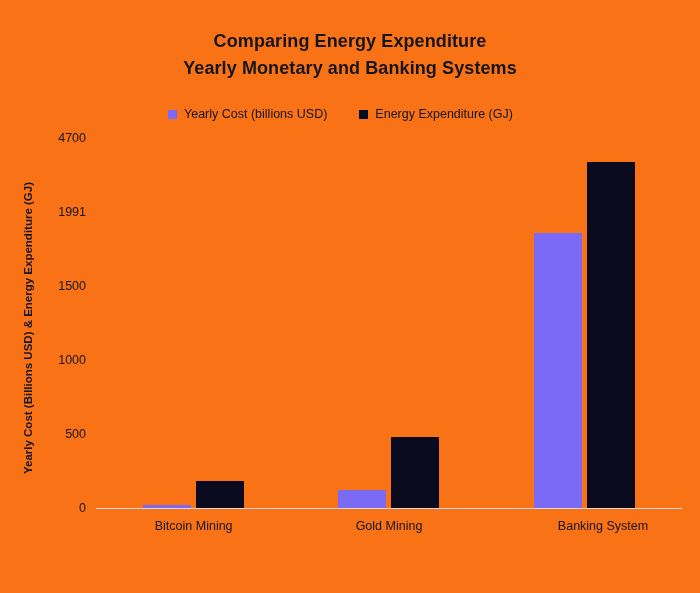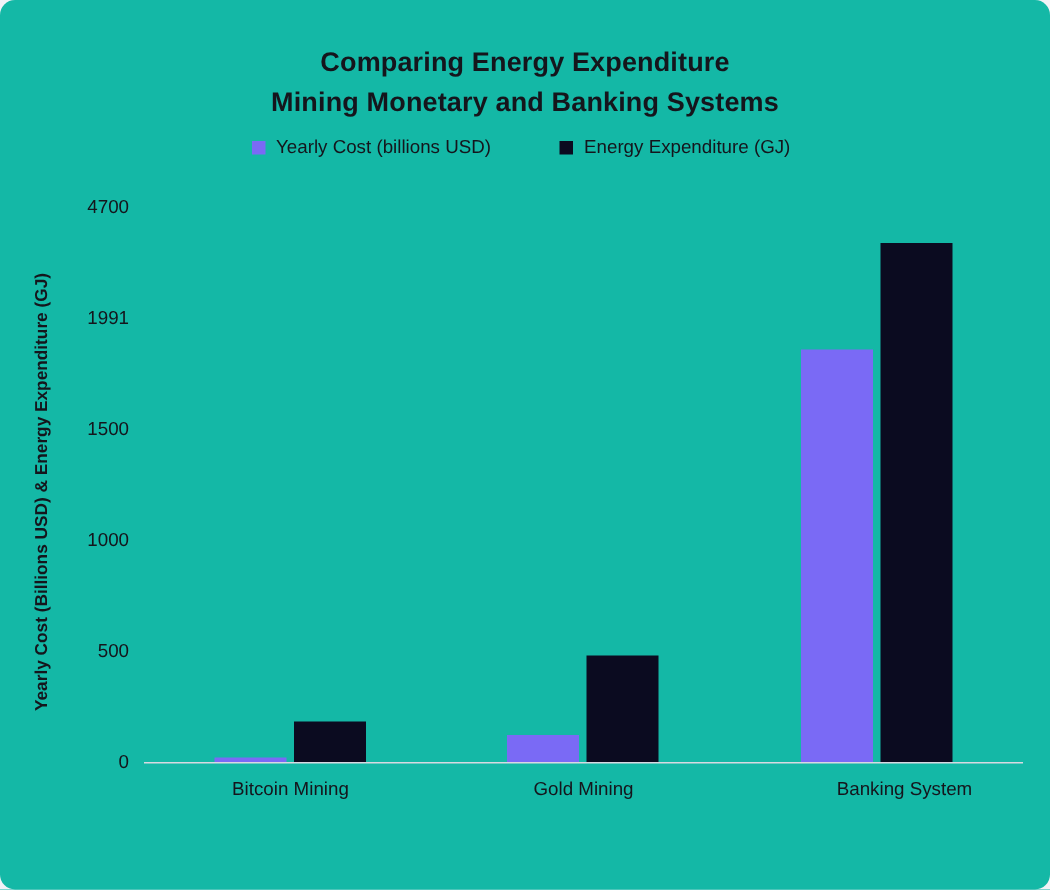--- a/index.html
+++ b/index.html
@@ -10,22 +10,21 @@
     width: 700px;
     height: 593px;
     background: #f1f2f7;
     font-family: "Liberation Sans", sans-serif;
     overflow: hidden;
   }
   .figure {
     position: relative;
     width: 700px;
     height: 593px;
-    background: #14b8a6;
-    border-radius: 10px;
+    background: #f97316;
   }
 
   
   .title-block {
     position: absolute;
     left: 0;
     top: 28px;
     width: 700px;
     text-align: center;
   }
@@ -34,25 +33,25 @@
     font-size: 18px;
     font-weight: bold;
     color: #15151c;
     letter-spacing: 0.1px;
     line-height: 27px;
   }
 
   
   .legend {
     position: absolute;
-    top: 91px;
+    top: 107px;
     left: 168px;
     display: flex;
     align-items: center;
-    gap: 46px;
+    gap: 32px;
   }
   .legend-entry {
     display: flex;
     align-items: center;
     gap: 7px;
   }
   .legend-swatch {
     width: 9px;
     height: 9px;
     display: inline-block;
@@ -136,21 +135,21 @@
     transform: translateX(-50%);
   }
 </style>
 </head>
 <body>
 
 <div class="figure">
 
   <div class="title-block">
     <span class="title-line">Comparing Energy Expenditure</span>
-    <span class="title-line">Mining Monetary and Banking Systems</span>
+    <span class="title-line">Yearly Monetary and Banking Systems</span>
   </div>
 
   <div class="legend">
     <div class="legend-entry">
       <span class="legend-swatch" id="sw0" style="background: rgb(122, 106, 245);"></span>
       <span class="legend-label">Yearly Cost (billions USD)</span>
     </div>
     <div class="legend-entry">
       <span class="legend-swatch" id="sw1" style="background: rgb(11, 11, 32);"></span>
       <span class="legend-label">Energy Expenditure (GJ)</span>

